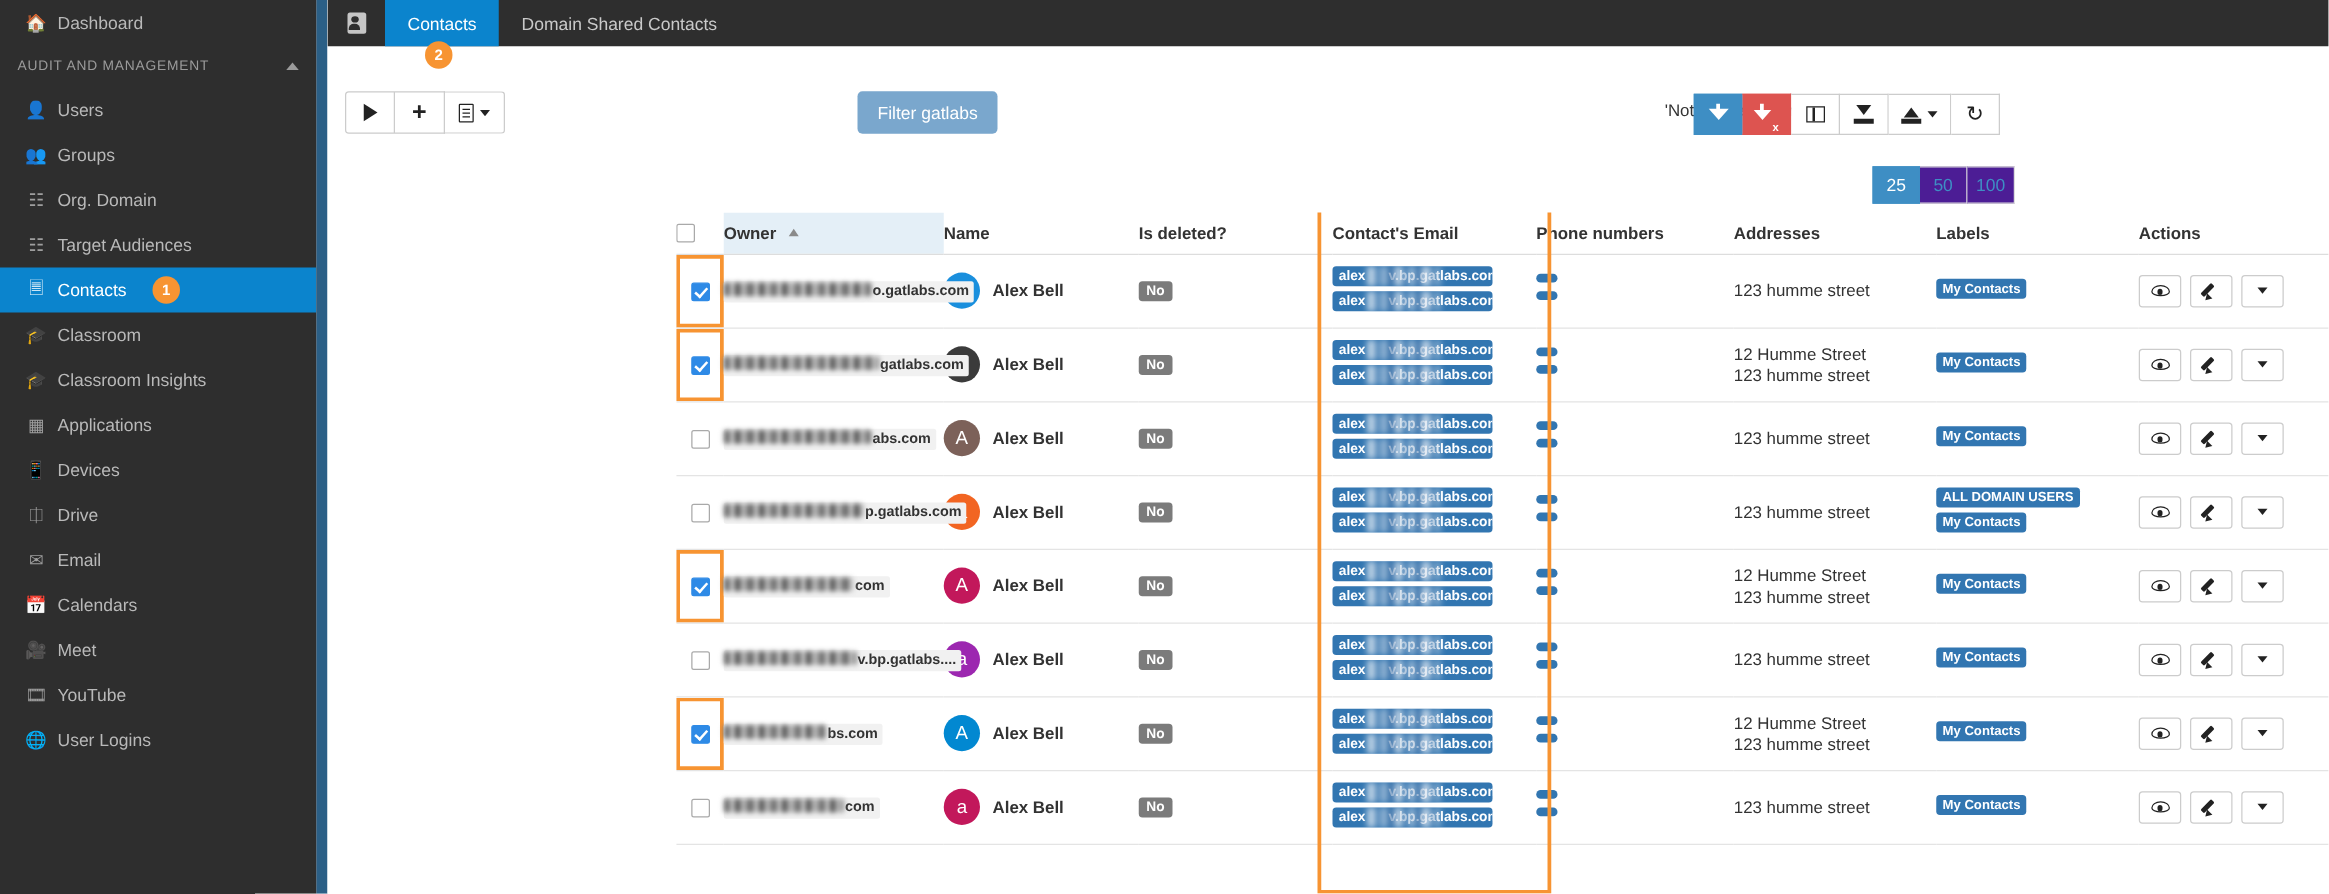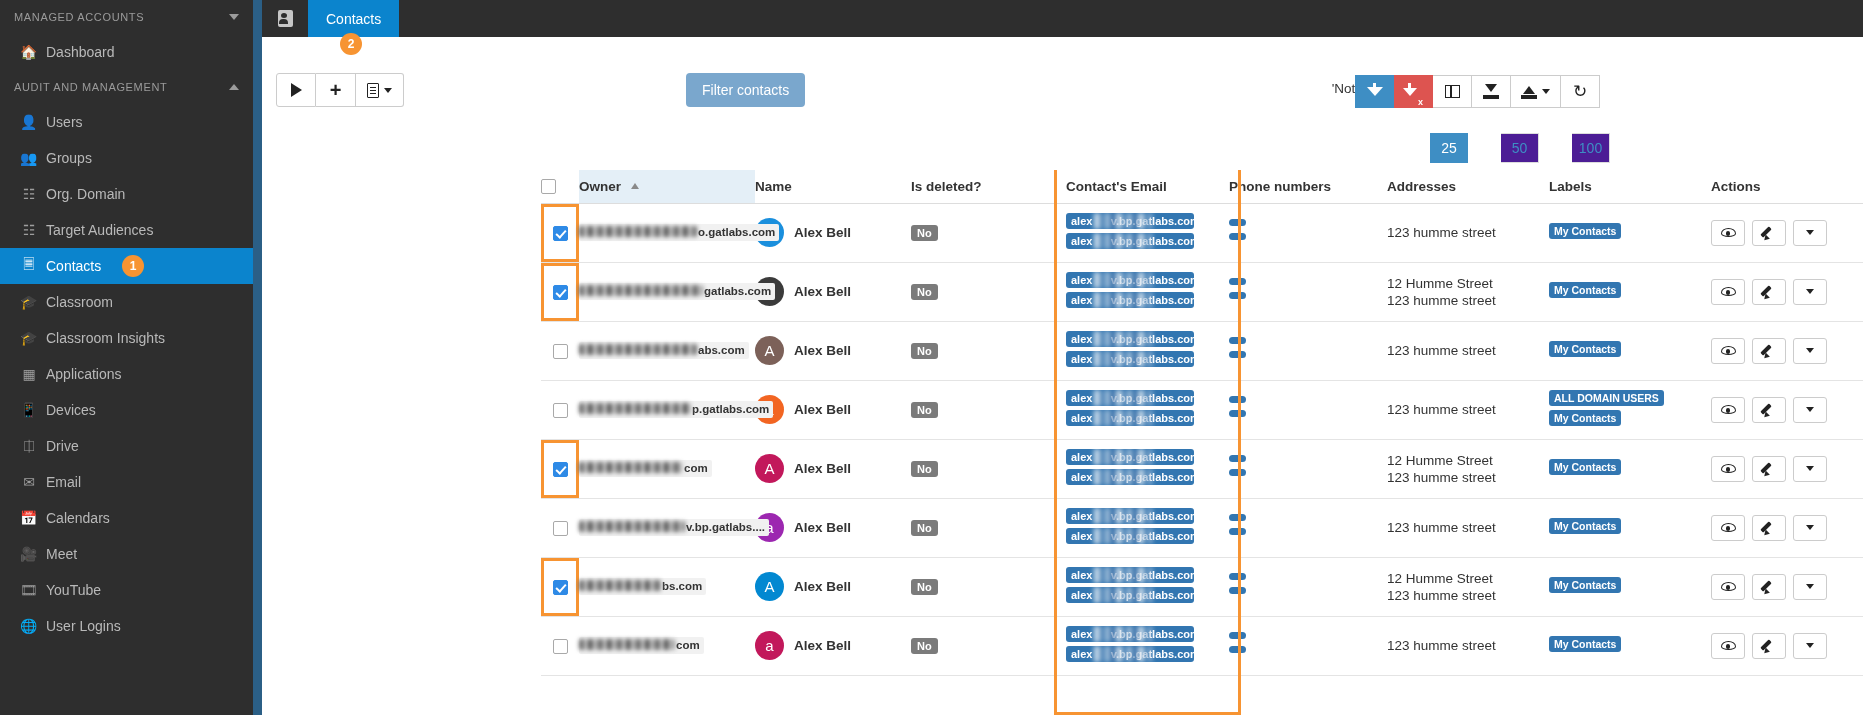--- a/index.html
+++ b/index.html
@@ -272,24 +272,20 @@
 </style>
 </head>
 <body>
 
 <div class="app">
 
   <div class="sidebar">
 
 
 
-    <div class="sec-head">
-      <span>MANAGED ACCOUNTS</span>
-      <span class="tri-d"></span>
-    </div>
     <div class="nav-item">
       <span class="nav-ic">🏠</span>
       <span class="nav-label">Dashboard</span>
     </div>
 
     <div class="sec-head">
       <span>AUDIT AND MANAGEMENT</span>
       <span class="tri-u"></span>
     </div>
 
@@ -359,20 +355,23 @@
   <div class="rail"></div>
 
   <div class="main">
 
     <div class="topbar">
       <div class="topbar-ic">
         <span class="contact-card-ic"></span>
       </div>
       <div class="tab active">
         <span>Contacts</span>
+      </div>
+      <div class="tab">
+        <span>Domain Shared Contacts</span>
       </div>
       <div class="tab-badge-wrap">
         <span class="step-badge">2</span>
       </div>
     </div>
 
     <div class="toolbar">
 
       <div class="btn-group" style="left:14px; top:36px;">
         <div class="tb-btn">
@@ -381,21 +380,21 @@
         <div class="tb-btn">
             <span class="plus-ic">+</span>
           </div>
         <div class="tb-btn" style="min-width:48px;">
           <span class="doc-ic"></span>
           <span class="mini-caret"></span>
         </div>
       </div>
 
 
-      <button class="filter-contacts" style="left:424px; top:36px;">Filter contacts</button>
+      <button class="filter-contacts" style="left:424px; top:36px;">Filter gatlabs</button>
 
       <div class="records-text" style="right:352px; top:44px;">'Not deleted' filter -  12 records</div>
 
       <div class="right-btns" style="left:1093px; top:38px;">
         <div class="rb blue">
             <span class="funnel"></span>
           </div>
         <div class="rb red">
             <span class="funnel small"></span>
             <span class="fx">x</span>
@@ -414,21 +413,21 @@
               <i class="arr"></i>
               <i class="base"></i>
             </span>
             <span class="mini-caret"></span>
           </div>
         <div class="rb">
             <span class="refresh-ic">↻</span>
           </div>
       </div>
 
-      <div class="page-sizes" style="left:1168px; top:96px;gap:33px;">
+      <div class="page-sizes" style="left:1236px; top:96px;">
         <div class="ps active">25</div>
         <div class="ps">50</div>
         <div class="ps">100</div>
       </div>
     </div>
 
     <div class="table-wrap">
       <table class="grid">
         <colgroup>
           <col class="col-chk">

